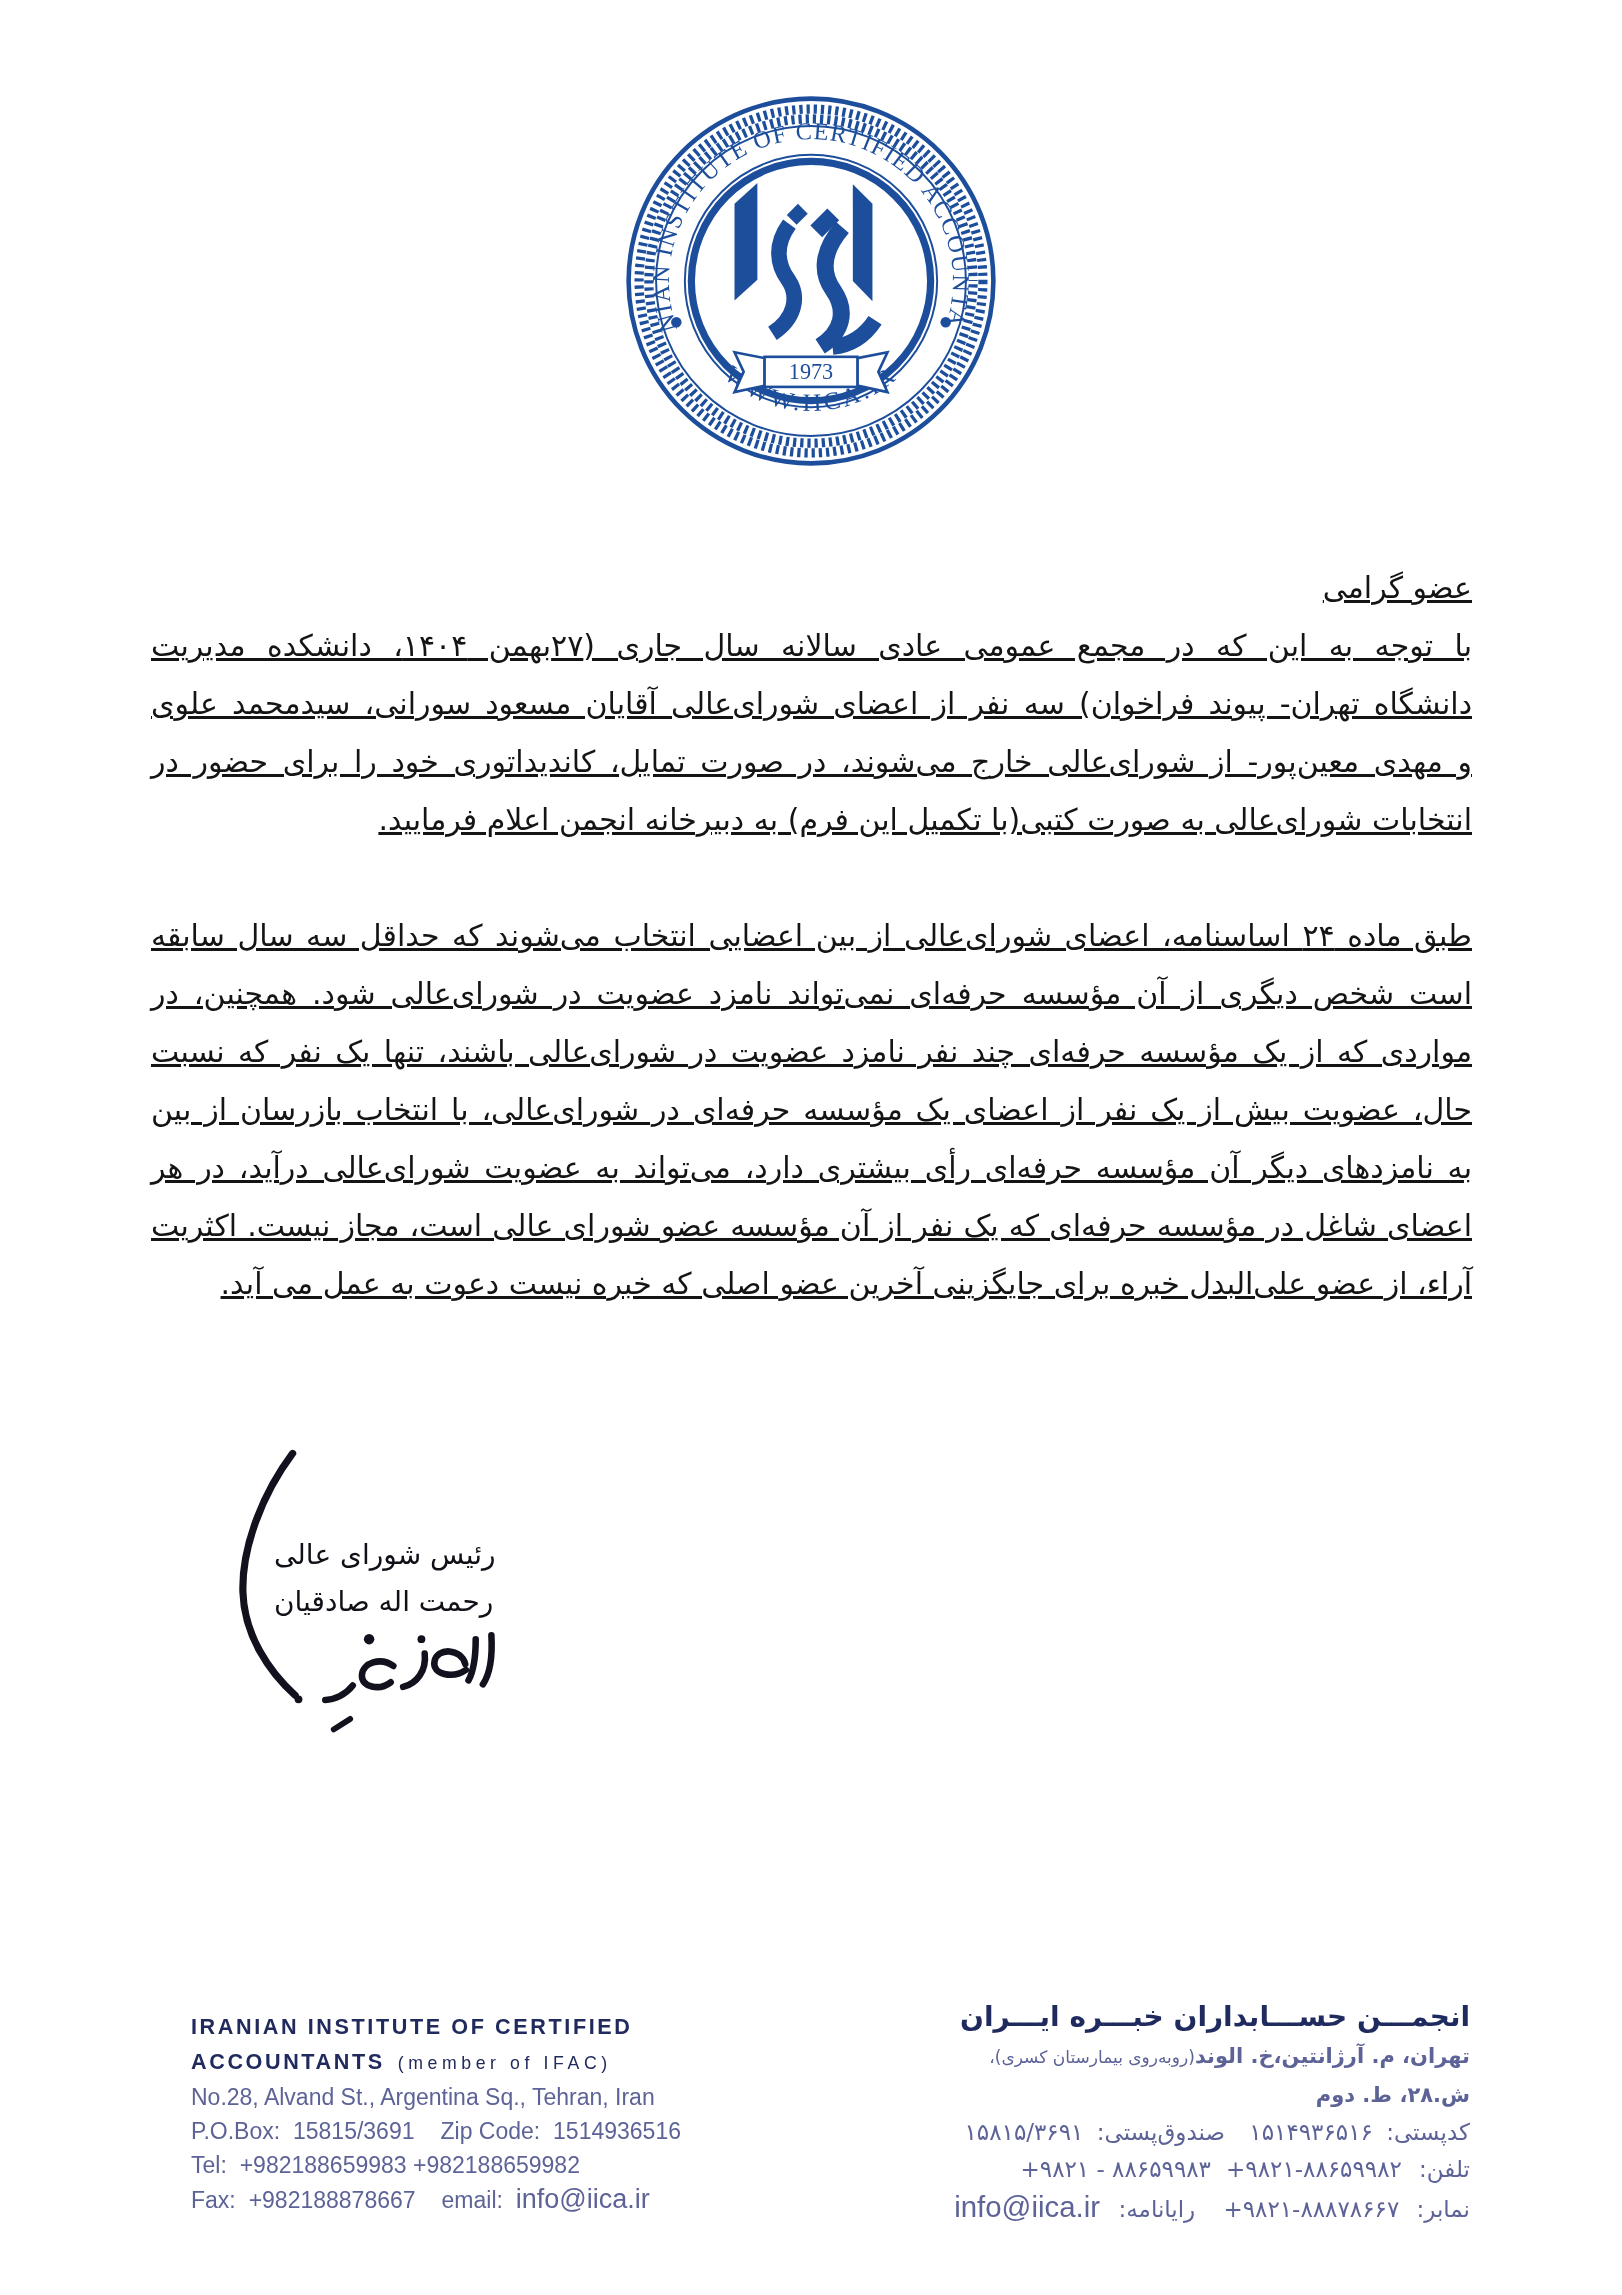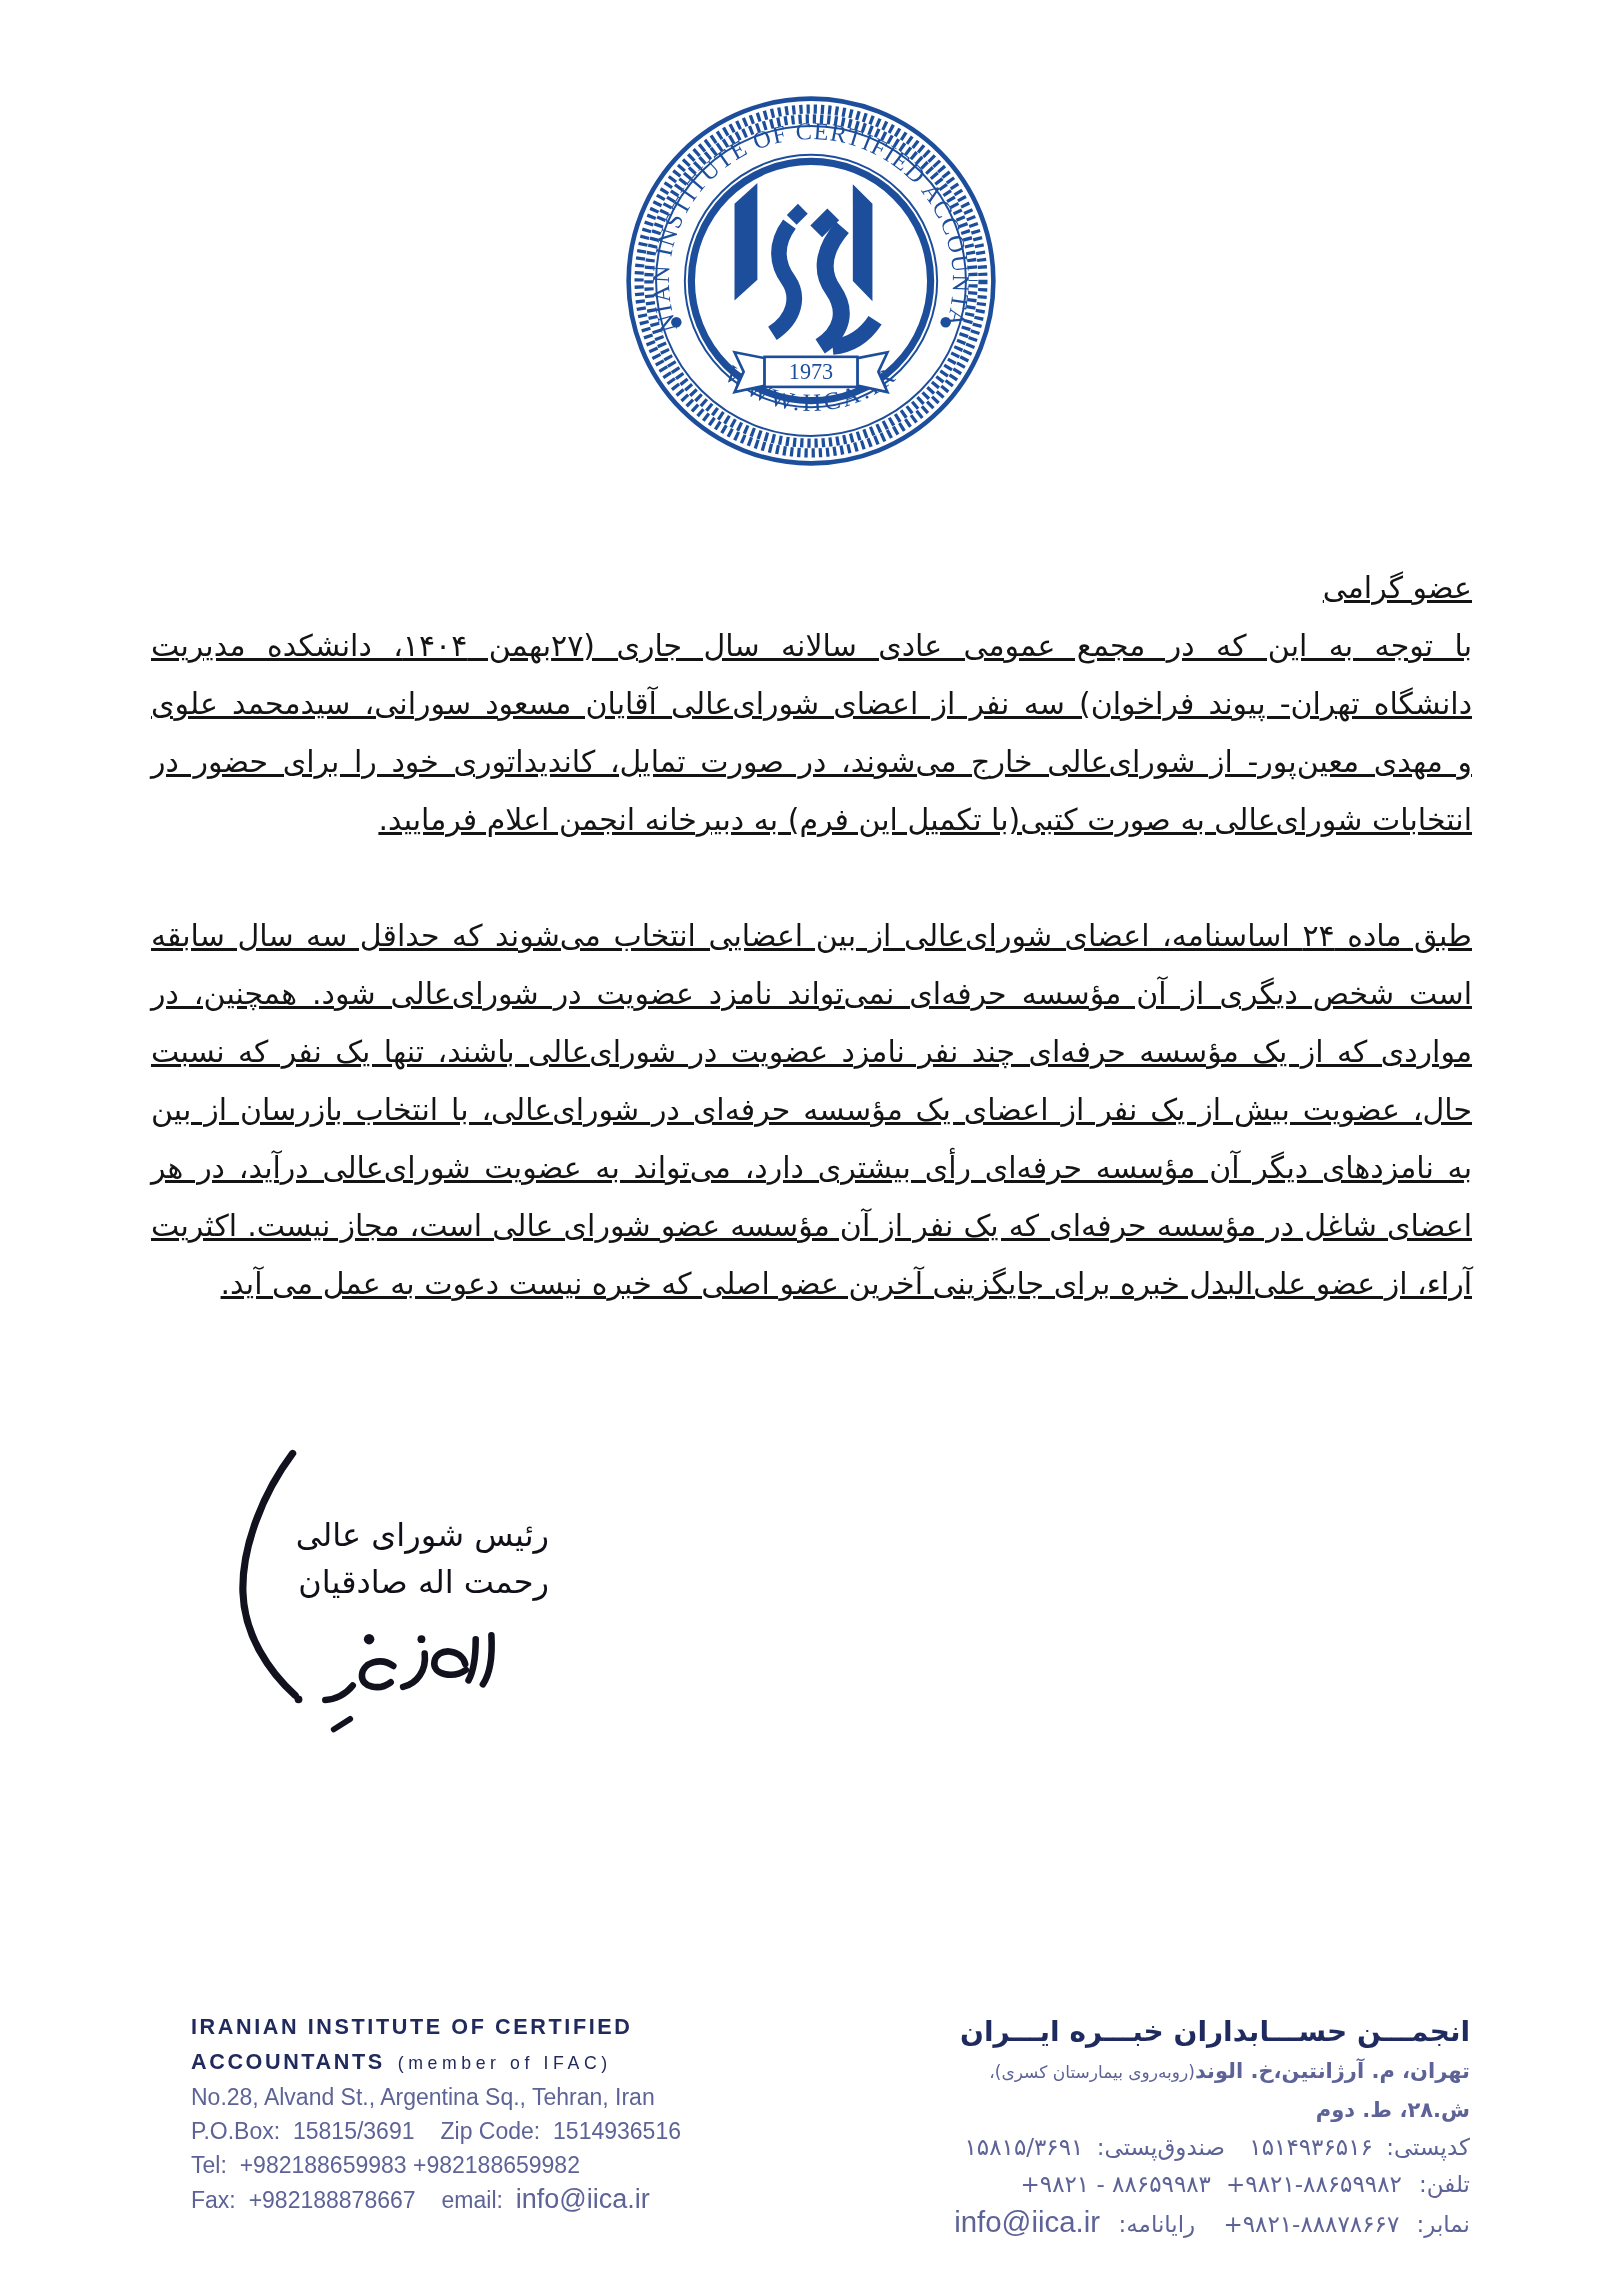--- a/index.html
+++ b/index.html
@@ -34,44 +34,44 @@
     text-align-last:justify;
     white-space:nowrap;
   }
   .jline.last{text-align-last:right;}
   .para-gap{height:58px;}
 
   
   .signature-block{position:absolute;left:222px;top:1443px;width:340px;height:340px;}
   .signature-svg{position:absolute;left:0;top:0;}
   .signature-text{
-    position:absolute;left:52px;top:69px;width:275px;
-    direction:rtl;text-align:right;
-    color:#101018;font-size:32px;line-height:47px;
+    position:absolute;left:52px;top:88px;width:275px;
+    direction:rtl;text-align:left;
+    color:#101018;font-size:28px;line-height:47px;
   }
 
   
   .footer-en{
     position:absolute;left:191px;top:2010px;width:497px;
     font-family:"Liberation Sans",sans-serif;
     color:#5d6397;font-size:23px;line-height:34px;
   }
   .footer-en .ttl{color:#212a5c;font-weight:bold;font-size:21.6px;letter-spacing:2.6px;}
   .footer-en .ttl-suffix{color:#212a5c;font-weight:normal;font-size:17.7px;letter-spacing:4.6px;margin-left:6.5px;}
   .footer-en .lbl{margin-right:6.5px;}
   .footer-en .gap{margin-left:19.6px;}
   .footer-en .email-big{font-size:27px;}
 
   
   .footer-fa{
     position:absolute;right:153px;top:1996px;width:543px;
     direction:rtl;text-align:right;
     color:#5d6397;font-size:23px;line-height:37px;
   }
-  .footer-fa .ttl{color:#1f2a5e;font-weight:bold;font-size:28px;line-height:41px;margin-top:15px;}
+  .footer-fa .ttl{color:#1f2a5e;font-weight:bold;font-size:28px;line-height:41px;}
   .footer-fa .sub{font-size:23px;}
   .footer-fa .addr-main{font-weight:bold;font-size:21px;text-align:right;}
   .footer-fa .addr-small{font-size:17px;}
   .footer-fa .num{direction:ltr;unicode-bidi:isolate;display:inline-block;margin:0 3.9px;}
   .footer-fa .lbl{margin-left:6px;}
   .footer-fa .gap{margin-right:17px;}
   .footer-fa .email-big{font-family:"Liberation Sans",sans-serif;font-size:29.4px;direction:ltr;unicode-bidi:isolate;display:inline-block;margin-right:5.2px;}
 </style>
 </head>
 <body>

